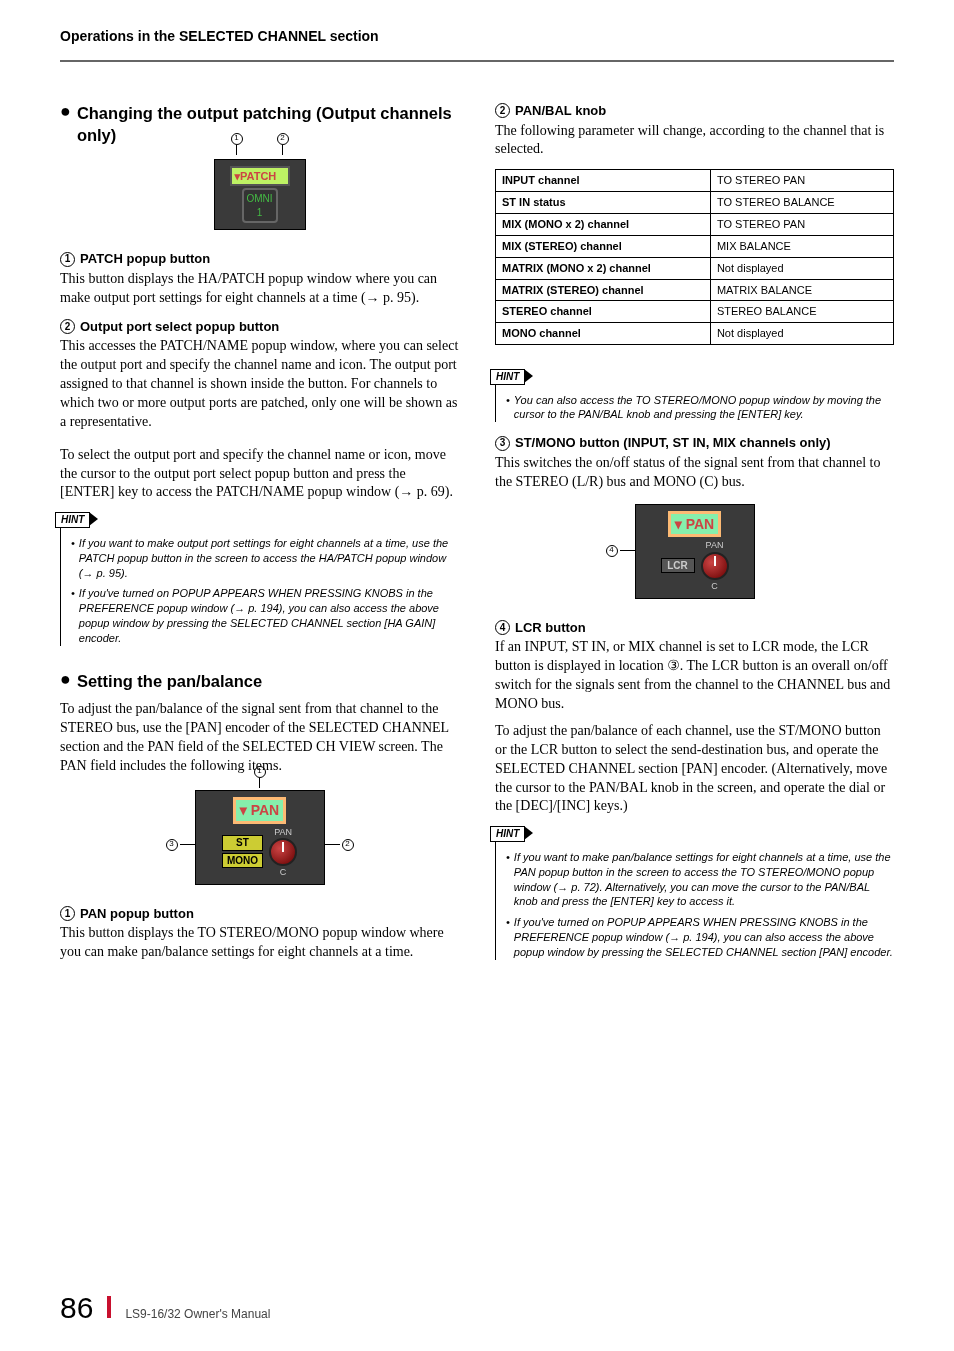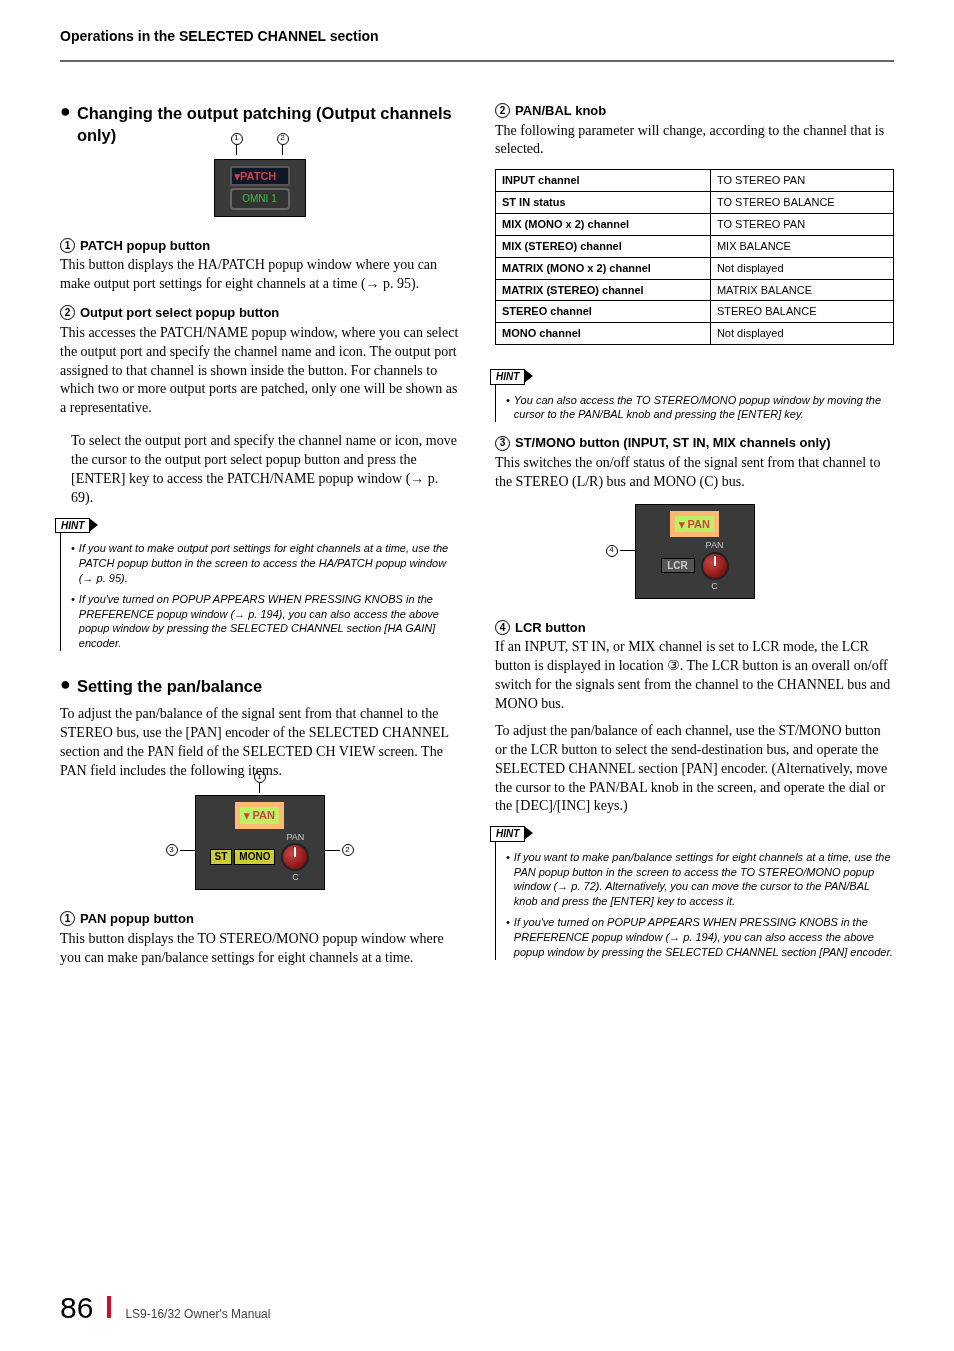--- a/index.html
+++ b/index.html
@@ -135,70 +135,70 @@
   .patch-fig {
     width: 92px;
     padding: 6px 0;
     position: relative;
   }
   .patch-btn {
     font-family: Arial, sans-serif;
     font-size: 11px;
     font-weight: bold;
     color: #c44;
-    background: #0f172a;
+    background: #bef264;
     border: 2px solid #555;
     width: 60px;
     text-align: left;
     padding: 1px 3px;
   }
   .omni-btn {
     font-family: Arial, sans-serif;
     font-size: 10px;
     color: #4b4;
     background: #333;
     border: 2px solid #666;
     border-radius: 4px;
-    width: 60px;
+    width: 36px;
     text-align: center;
     padding: 2px;
     margin-top: 2px;
   }
   .patch-callouts {
     position: absolute;
     top: -26px;
     left: 0;
     right: 0;
     display: flex;
     justify-content: space-around;
   }
   .leader-down { width: 1px; height: 10px; background: #000; }
   .pan-fig {
     width: 130px;
     padding: 6px;
     position: relative;
   }
   .pan-header {
     font-family: Arial, sans-serif;
-    font-size: 11px;
+    font-size: 14px;
     color: #c44;
     font-weight: bold;
-    background: #bef264;
-    border: 5px solid #fdba74;
+    background: #86efac;
+    border: 3px solid #fdba74;
     padding: 1px 4px;
     text-align: left;
     margin-bottom: 2px;
   }
   .pan-row {
     display: flex;
     align-items: center;
     gap: 6px;
     justify-content: center;
   }
-  .stmono-col { display: flex; flex-direction: row; gap: 2px; }
+  .stmono-col { display: flex; flex-direction: column; gap: 2px; }
   .tag-yellow {
     font-family: Arial, sans-serif;
     font-size: 10px;
     font-weight: bold;
     background: #cc3;
     border: 1px solid #000;
     padding: 0 4px;
     text-align: center;
   }
   .tag-grey {
@@ -328,21 +328,21 @@
       <span>PATCH popup button</span>
     </div>
     <div class="callout-body">This button displays the HA/PATCH popup window where you can make output port settings for eight channels at a time (→ p. 95).</div>
 
     <div class="callout-heading">
       <span class="num-circle">2</span>
       <span>Output port select popup button</span>
     </div>
     <div class="callout-body">This accesses the PATCH/NAME popup window, where you can select the output port and specify the channel name and icon. The output port assigned to that channel is shown inside the button. For channels to which two or more output ports are patched, only one will be shown as a representative.</div>
 
-    <div class="body-text" style="margin-top:14px;margin-left:11px;">To select the output port and specify the channel name or icon, move the cursor to the output port select popup button and press the [ENTER] key to access the PATCH/NAME popup window (→ p. 69).</div>
+    <div class="body-text" style="margin-top:14px;">To select the output port and specify the channel name or icon, move the cursor to the output port select popup button and press the [ENTER] key to access the PATCH/NAME popup window (→ p. 69).</div>
 
     <div class="hint-box">
       <span class="hint-label hint-label-border">HINT</span>
       <div class="hint-item">
           <span class="hint-dot">•</span>
           <span>If you want to make output port settings for eight channels at a time, use the PATCH popup button in the screen to access the HA/PATCH popup window (→ p. 95).</span>
         </div>
       <div class="hint-item">
           <span class="hint-dot">•</span>
           <span>If you've turned on POPUP APPEARS WHEN PRESSING KNOBS in the PREFERENCE popup window (→ p. 194), you can also access the above popup window by pressing the SELECTED CHANNEL section [HA GAIN] encoder.</span>

